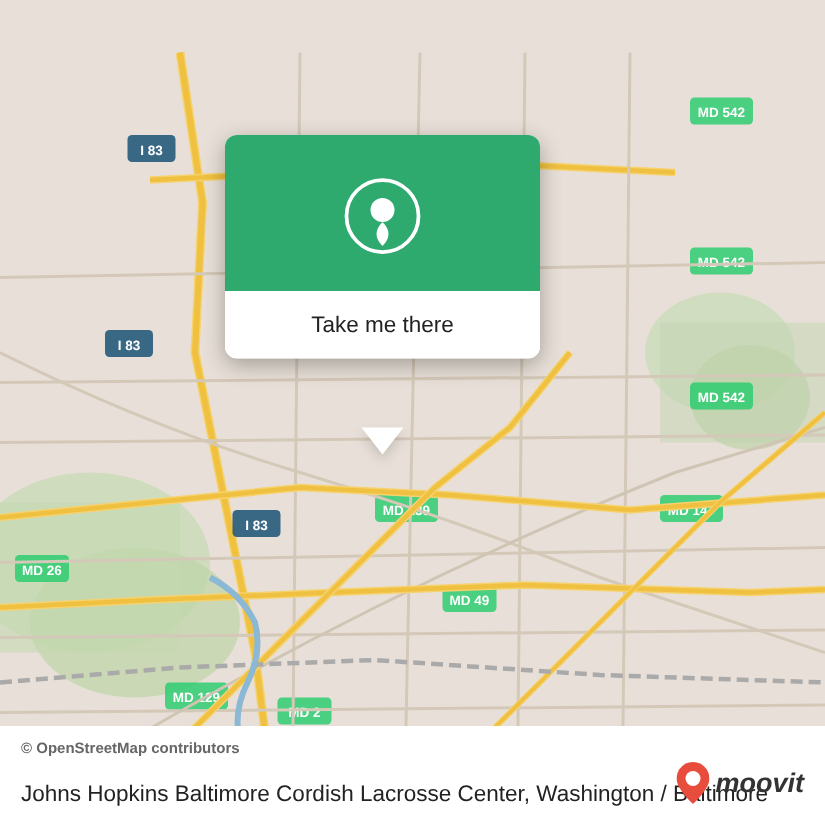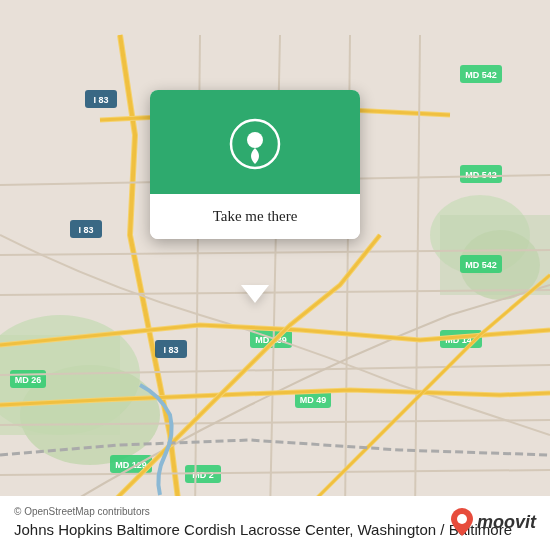--- a/index.html
+++ b/index.html
@@ -48,21 +48,20 @@
       width: 100%;
       padding: 14px 0;
       background: white;
       color: #222;
       font-size: 15px;
       font-weight: 500;
       text-align: center;
       cursor: pointer;
       border: none;
       outline: none;
-      font-family: Liberation Serif, serif;
     }
 
     .popup-triangle {
       position: absolute;
       top: calc(90px + 195px);
       left: calc(150px + 105px - 14px);
       width: 0;
       height: 0;
       border-left: 14px solid transparent;
       border-right: 14px solid transparent;
@@ -76,21 +75,22 @@
       bottom: 0;
       left: 0;
       width: 100%;
       background: white;
       padding: 10px 14px 12px 14px;
     }
 
     #copyright-text {
       font-size: 10px;
       color: #666;
-      margin-bottom: 4px;
+      margin-bottom: 16px;
+      font-weight: bold;
     }
 
     #location-name {
       font-size: 15px;
       color: #222;
       font-weight: 400;
     }
 
     #moovit-logo {
       position: absolute;

